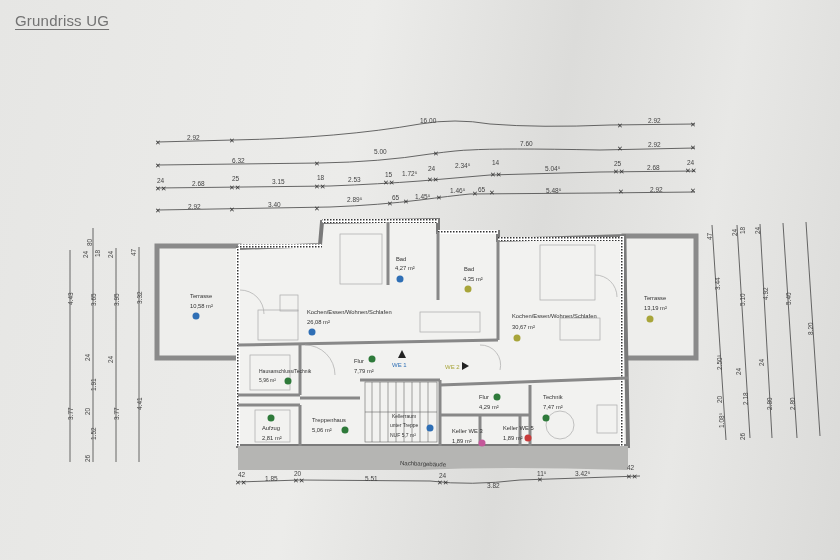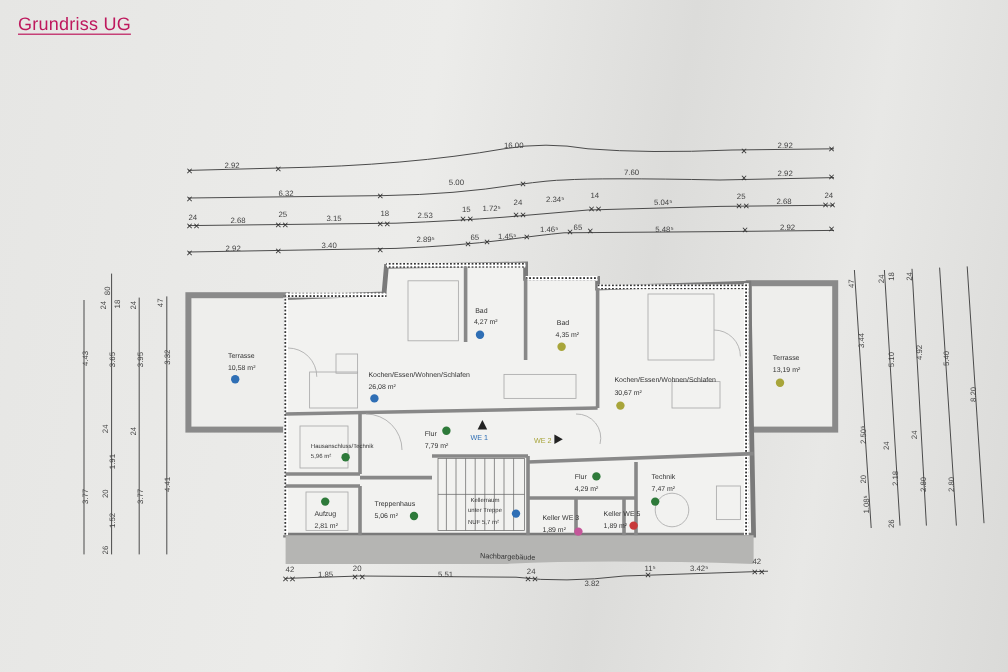--- a/index.html
+++ b/index.html
@@ -1,18 +1,18 @@
 <!DOCTYPE html>
 <html><head>
 <meta charset="utf-8">
 <style>
   html,body{margin:0;padding:0;}
   body{width:840px;height:560px;overflow:hidden;background:#e4e4e2;font-family:"Liberation Sans",sans-serif;position:relative;}
   .paper{position:absolute;left:0;top:0;width:840px;height:560px;background:linear-gradient(100deg,#e6e6e4 0%,#ececea 40%,#dcdcda 62%,#e8e8e6 80%,#dadad8 100%);}
-  .title{position:absolute;left:15px;top:12px;font-size:15px;color:#be185d;text-decoration:underline;text-underline-offset:3px;letter-spacing:0.2px;}
+  .title{position:absolute;left:15px;top:12px;font-size:15px;color:#737373;text-decoration:underline;text-underline-offset:3px;letter-spacing:0.2px;}
   svg{position:absolute;left:0;top:0;}
   .dim{font-size:6.5px;fill:#444;}
   .room{font-size:5.8px;fill:#333;}
   .room-sm{font-size:5px;fill:#333;}
   .note{font-size:6px;fill:#333;}
 </style>
 </head>
 <body>
 
 <div class="paper"></div>

